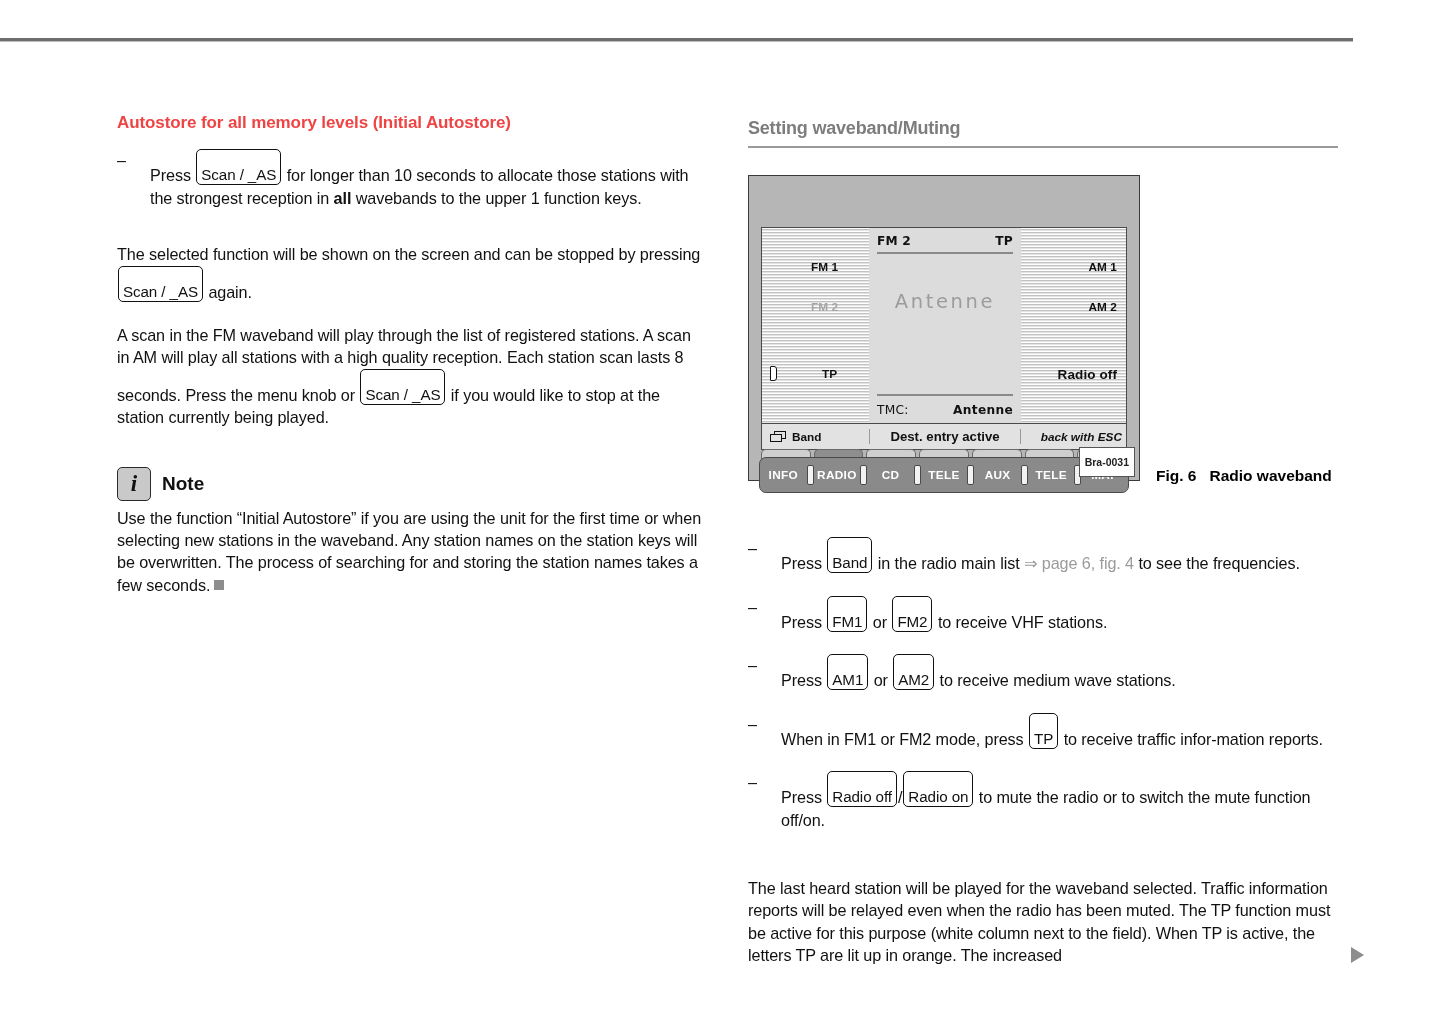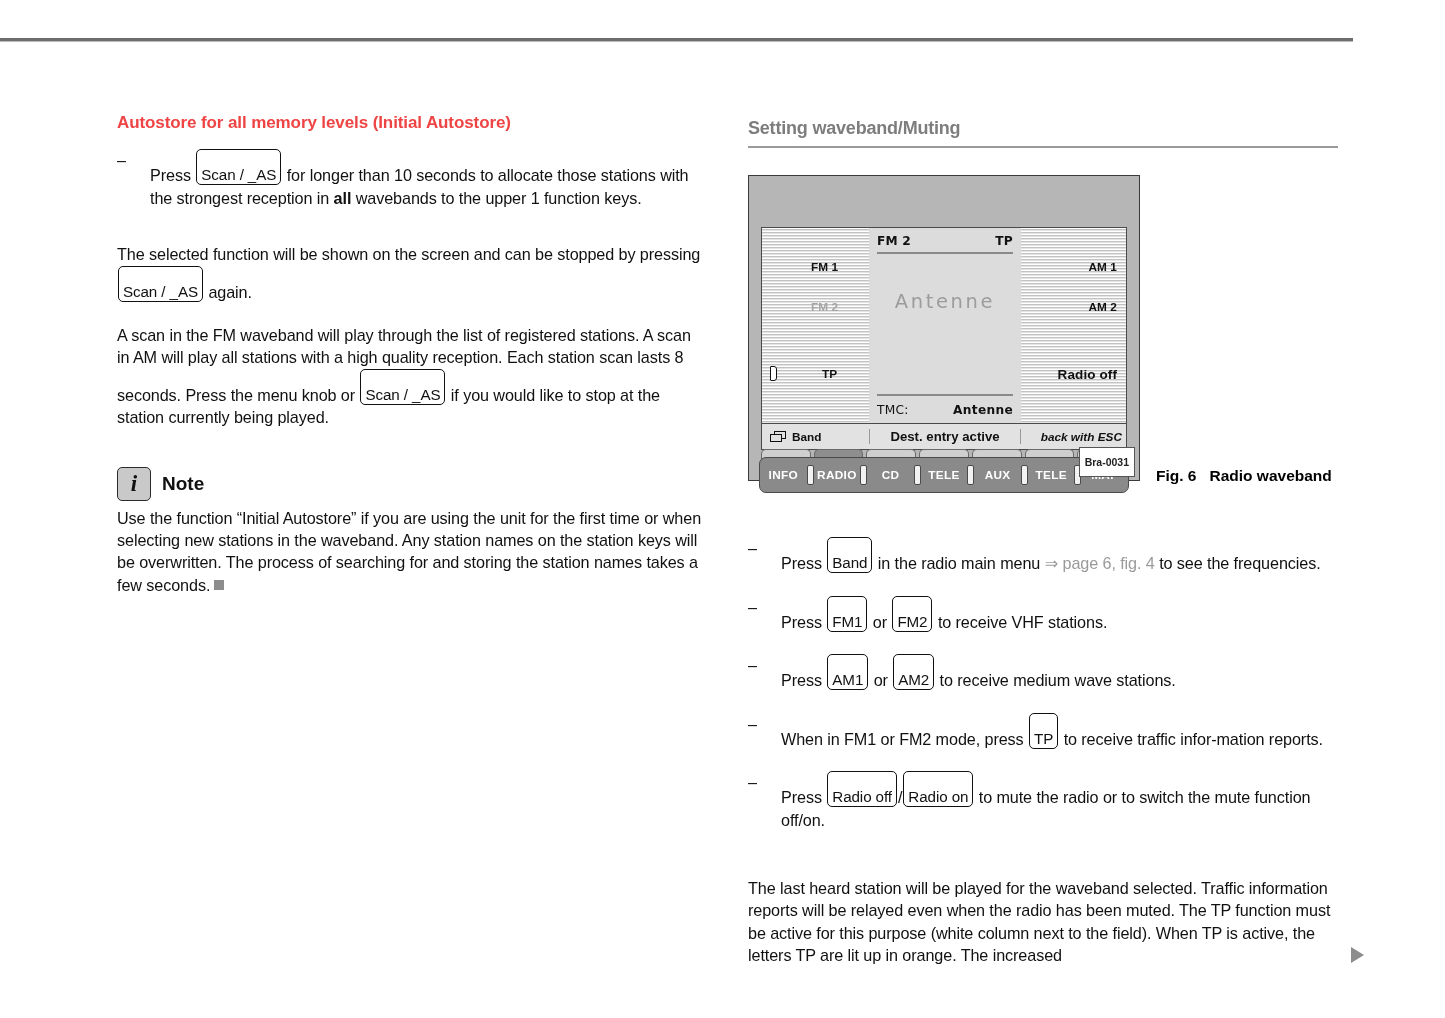--- a/index.html
+++ b/index.html
@@ -355,21 +355,21 @@
         <span class="lbl">Fig. 6</span><span>Radio waveband</span>
       </div>
     </div>
 
     <div style="margin-top:56px;">
 
       <div class="bullet">
         <span class="dash">–</span>
         <span class="btext"><span>Press</span>
           <span class="key">Band</span>
-          <span>in the radio main menu</span>
+          <span>in the radio main list</span>
           <span class="xref">⇒ page 6, fig. 4</span>
           <span>to see the frequencies.</span>
         </span>
       </div>
 
       <div class="bullet" style="margin-top:21px;">
         <span class="dash">–</span>
         <span class="btext"><span>Press</span>
           <span class="key">FM1</span>
           <span>or</span>

